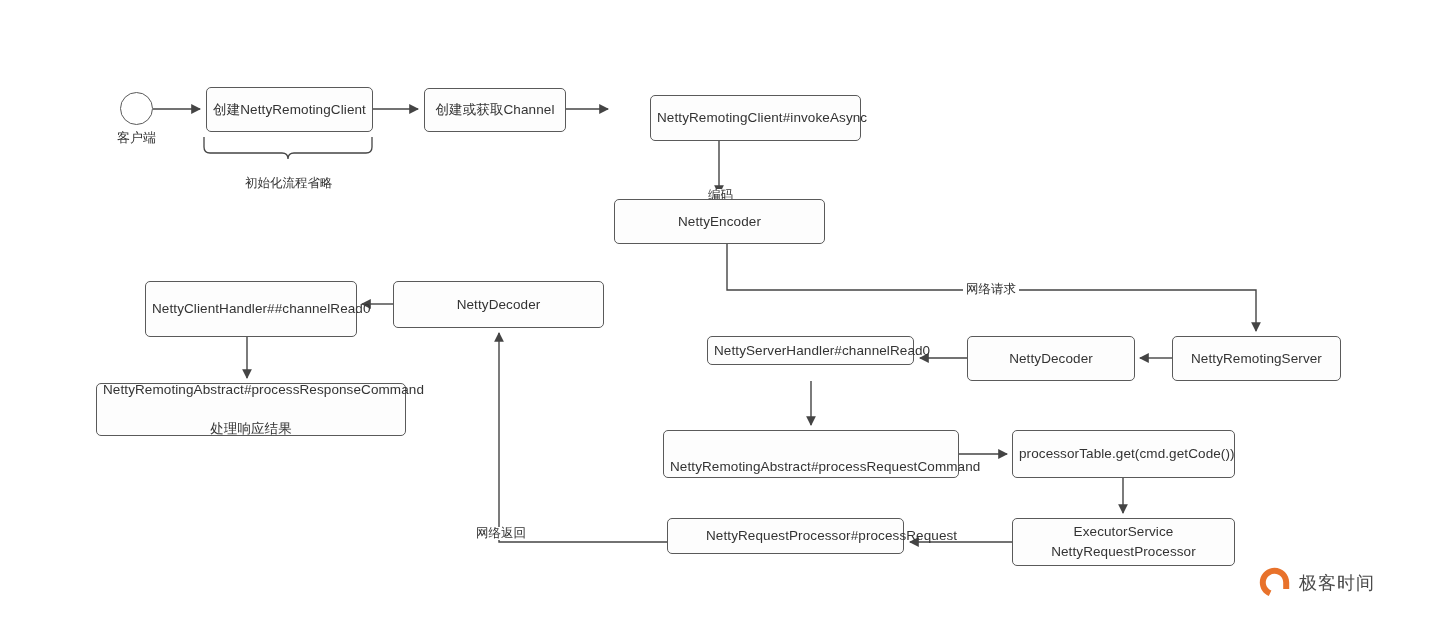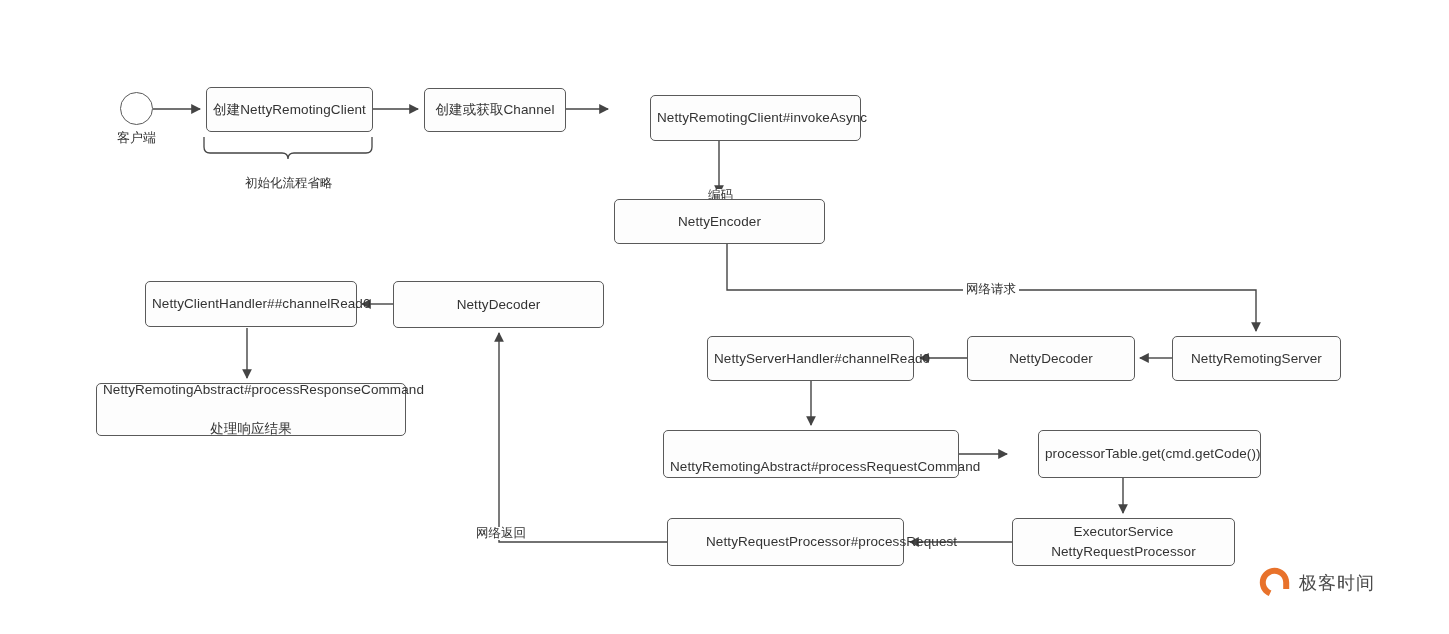--- a/index.html
+++ b/index.html
@@ -160,53 +160,53 @@
   <div class="brace-label" style="left:245px; top:175px;">初始化流程省略</div>
 
   <div class="edge-label" style="left:705px; top:161px;margin-top:28px;">编码</div>
 
   <div class="node" style="left:614px; top:199px; width:211px; height:45px;">
     <span>NettyEncoder</span>
   </div>
 
   <div class="edge-label" style="left:963px; top:283px;">网络请求</div>
 
-  <div class="node" style="left:145px; top:281px; width:212px; height:46px;">
+  <div class="node" style="left:145px; top:281px; width:212px; height:56px;">
     <span>NettyClientHandler##channelRead0</span>
   </div>
 
   <div class="node" style="left:393px; top:281px; width:211px; height:47px;">
     <span>NettyDecoder</span>
   </div>
 
   <div class="node" style="left:96px; top:383px; width:310px; height:53px;">
     <span><span>NettyRemotingAbstract#processResponseCommand</span><br><span>处理响应结果</span></span>
   </div>
 
-  <div class="node" style="left:707px; top:336px; width:207px; height:45px;">
+  <div class="node" style="left:707px; top:336px; width:207px; height:29px;">
     <span>NettyServerHandler#channelRead0</span>
   </div>
 
   <div class="node" style="left:967px; top:336px; width:168px; height:45px;">
     <span>NettyDecoder</span>
   </div>
 
   <div class="node" style="left:1172px; top:336px; width:169px; height:45px;">
     <span>NettyRemotingServer</span>
   </div>
 
   <div class="node" style="left:663px; top:430px; width:296px; height:48px;align-items:flex-end;">
     <span>NettyRemotingAbstract#processRequestCommand</span>
   </div>
 
-  <div class="node" style="left:1012px; top:430px; width:223px; height:48px;margin-left:26px;">
+  <div class="node" style="left:1012px; top:430px; width:223px; height:48px;">
     <span>processorTable.get(cmd.getCode())</span>
   </div>
 
-  <div class="node" style="left:667px; top:518px; width:237px; height:48px;padding-left:38px;">
+  <div class="node" style="left:667px; top:518px; width:237px; height:36px;padding-left:38px;">
     <span>NettyRequestProcessor#processRequest</span>
   </div>
 
   <div class="node" style="left:1012px; top:518px; width:223px; height:48px;justify-content:center;">
     <span>ExecutorService NettyRequestProcessor</span>
   </div>
 
   <div class="edge-label" style="left:473px; top:527px;">网络返回</div>
 
   <div id="watermark">

